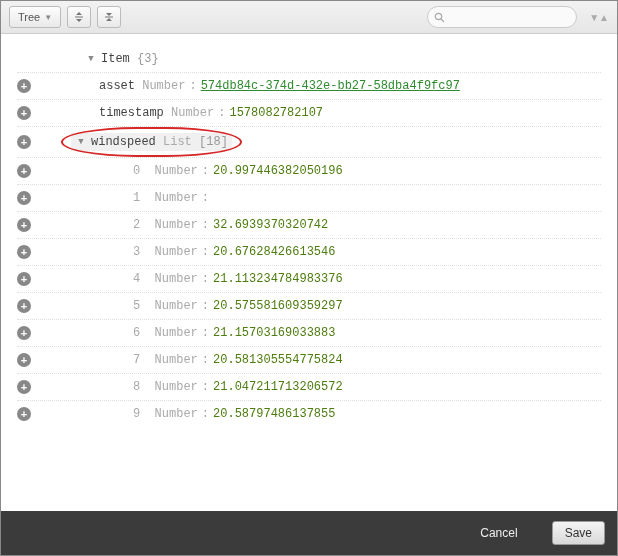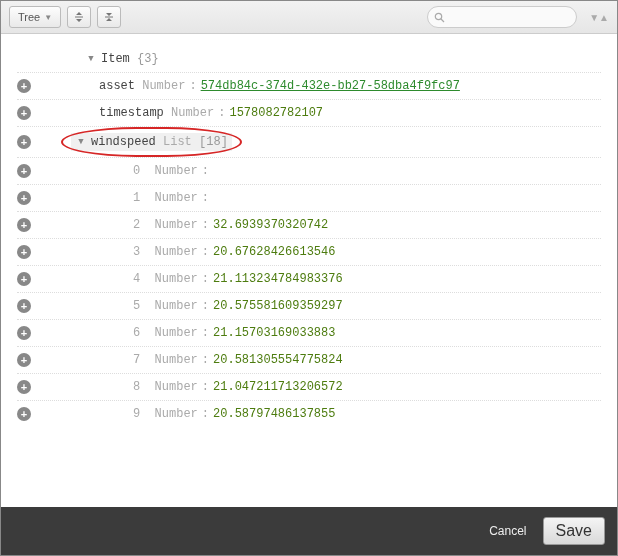--- a/index.html
+++ b/index.html
@@ -146,39 +146,40 @@
     right: -10px;
     top: -6px;
     bottom: -6px;
     pointer-events: none;
   }
   .footer {
     background: #3b3b3b;
     padding: 10px 12px;
     display: flex;
     justify-content: flex-end;
-    gap: 10px;
+    gap: 16px;
     align-items: center;
   }
   .footer .cancel {
     color: #eee;
     font-size: 12px;
     cursor: pointer;
     font-family: Arial, sans-serif;
     padding: 4px 6px;
   }
   .footer .save {
     background: linear-gradient(#f4f4f4, #d9d9d9);
     border: 1px solid #999;
     border-radius: 3px;
     padding: 4px 12px;
-    font-size: 16px;
+    font-size: 12px;
     color: #333;
     cursor: pointer;
     font-family: Arial, sans-serif;
+    margin-left: 12px;
   }
   svg { display: block; }
 </style>
 </head>
 <body>
 
 <div class="frame">
 
   <div class="toolbar">
     <button class="btn">
@@ -244,21 +245,21 @@
       <span class="highlight-wrap">
         <span class="toggle">▼</span>
         <span class="key">windspeed</span>
         &nbsp;<span class="type">List</span>
         &nbsp;<span class="meta">[18]</span>
         <span class="circle-annot"></span>
       </span>
     </div>
 
     <div id="items-container">
-        <div class="row"><span class="add">+</span><span class="indent3"></span><span class="type">0</span>&nbsp;&nbsp;<span class="type">Number</span><span class="sep">:</span></div>
+        <div class="row"><span class="add">+</span><span class="indent3"></span><span class="type">0</span>&nbsp;&nbsp;<span class="type">Number</span><span class="sep">:</span><span class="val-num">20.997446382050196</span></div>
         <div class="row"><span class="add">+</span><span class="indent3"></span><span class="type">1</span>&nbsp;&nbsp;<span class="type">Number</span><span class="sep">:</span></div>
         <div class="row"><span class="add">+</span><span class="indent3"></span><span class="type">2</span>&nbsp;&nbsp;<span class="type">Number</span><span class="sep">:</span><span class="val-num">32.6939370320742</span></div>
         <div class="row"><span class="add">+</span><span class="indent3"></span><span class="type">3</span>&nbsp;&nbsp;<span class="type">Number</span><span class="sep">:</span><span class="val-num">20.67628426613546</span></div>
         <div class="row"><span class="add">+</span><span class="indent3"></span><span class="type">4</span>&nbsp;&nbsp;<span class="type">Number</span><span class="sep">:</span><span class="val-num">21.113234784983376</span></div>
         <div class="row"><span class="add">+</span><span class="indent3"></span><span class="type">5</span>&nbsp;&nbsp;<span class="type">Number</span><span class="sep">:</span><span class="val-num">20.575581609359297</span></div>
         <div class="row"><span class="add">+</span><span class="indent3"></span><span class="type">6</span>&nbsp;&nbsp;<span class="type">Number</span><span class="sep">:</span><span class="val-num">21.15703169033883</span></div>
         <div class="row"><span class="add">+</span><span class="indent3"></span><span class="type">7</span>&nbsp;&nbsp;<span class="type">Number</span><span class="sep">:</span><span class="val-num">20.581305554775824</span></div>
         <div class="row"><span class="add">+</span><span class="indent3"></span><span class="type">8</span>&nbsp;&nbsp;<span class="type">Number</span><span class="sep">:</span><span class="val-num">21.047211713206572</span></div>
         <div class="row"><span class="add">+</span><span class="indent3"></span><span class="type">9</span>&nbsp;&nbsp;<span class="type">Number</span><span class="sep">:</span><span class="val-num">20.58797486137855</span></div>
       </div>

